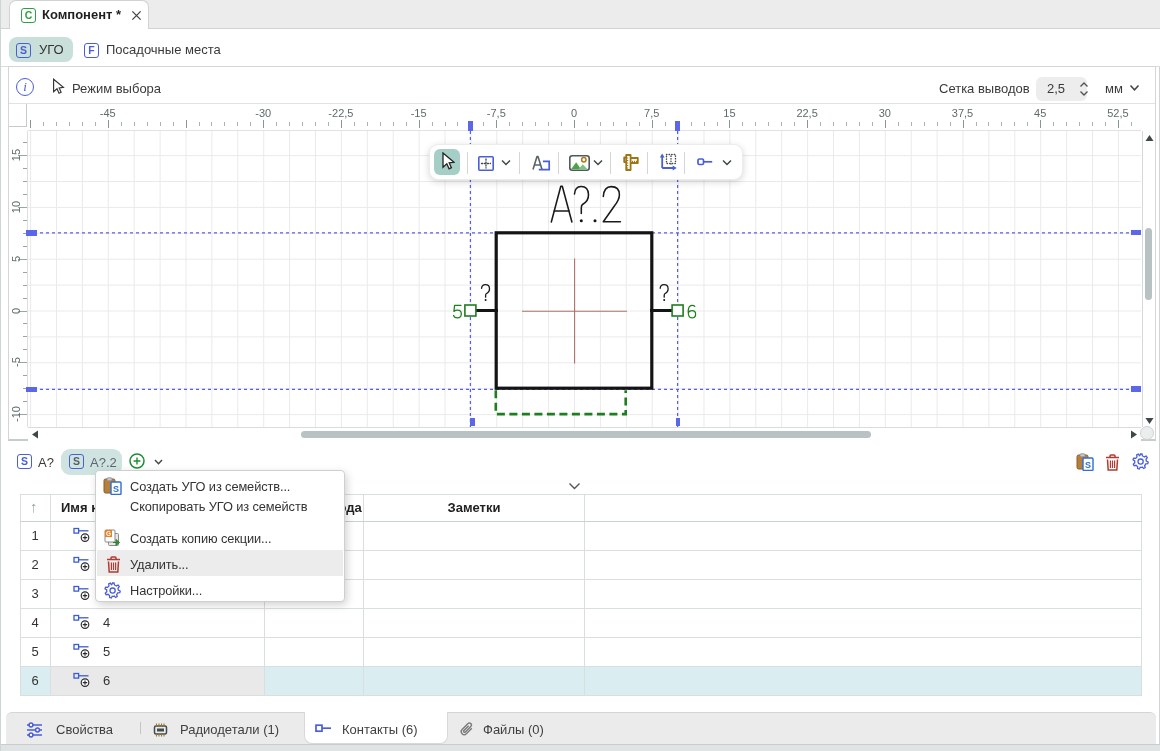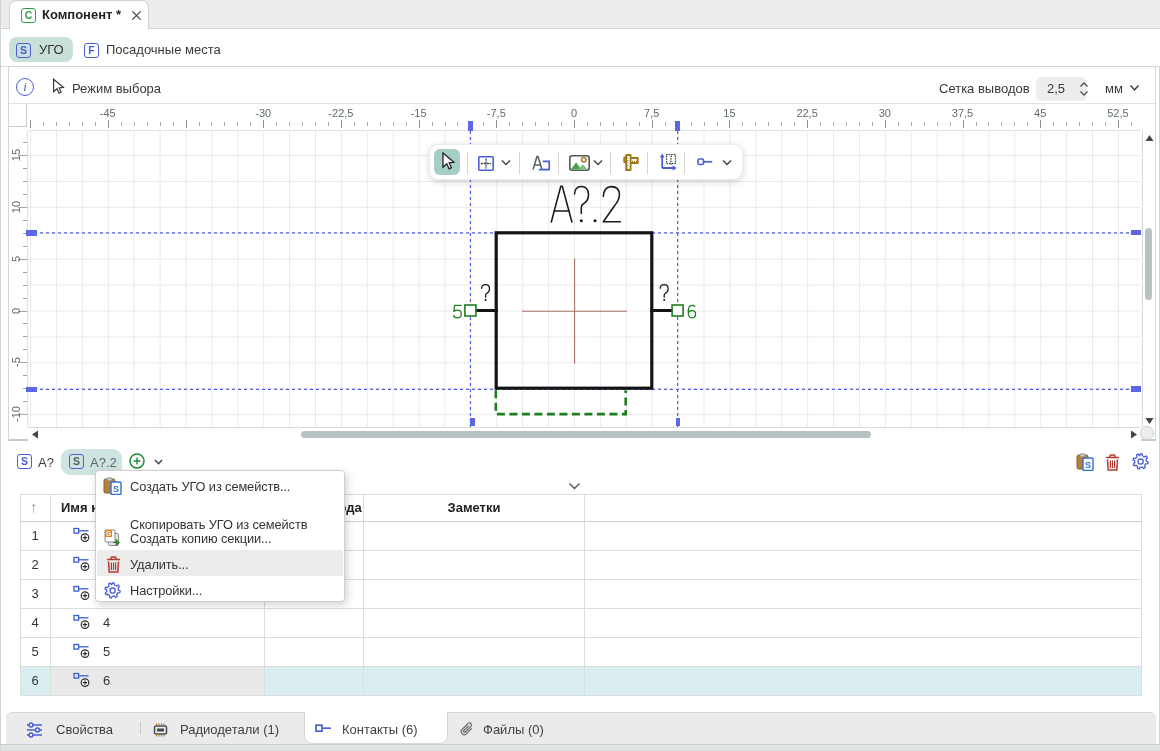--- a/index.html
+++ b/index.html
@@ -493,21 +493,21 @@
       </svg>
 <div class="btxt" style="left:482px; top:722px;">Файлы (0)</div>
 </div>
 <div class="abs" id="bottomstrip"></div>
 
 <div class="abs" id="menu">
 <div class="mi" style="top:79px; background:#ececec;"></div>
 <div class="mi" style="top:1px;">
         <div class="mitxt">Создать УГО из семейств...</div>
       </div>
-<div class="mi" style="top:39px;">
+<div class="mi" style="top:21px;">
         <div class="mitxt">Скопировать УГО из семейств</div>
       </div>
 <div class="mi" style="top:53px;">
         <div class="mitxt">Создать копию секции...</div>
       </div>
 <div class="mi" style="top:79px;">
         <div class="mitxt">Удалить...</div>
       </div>
 <div class="mi" style="top:105px;">
         <div class="mitxt">Настройки...</div>

